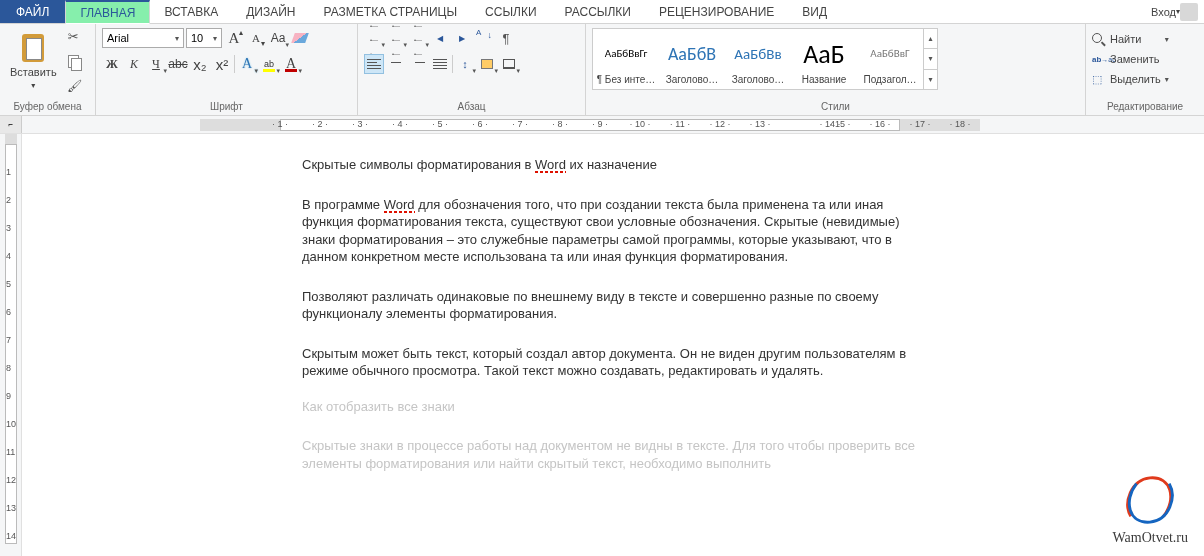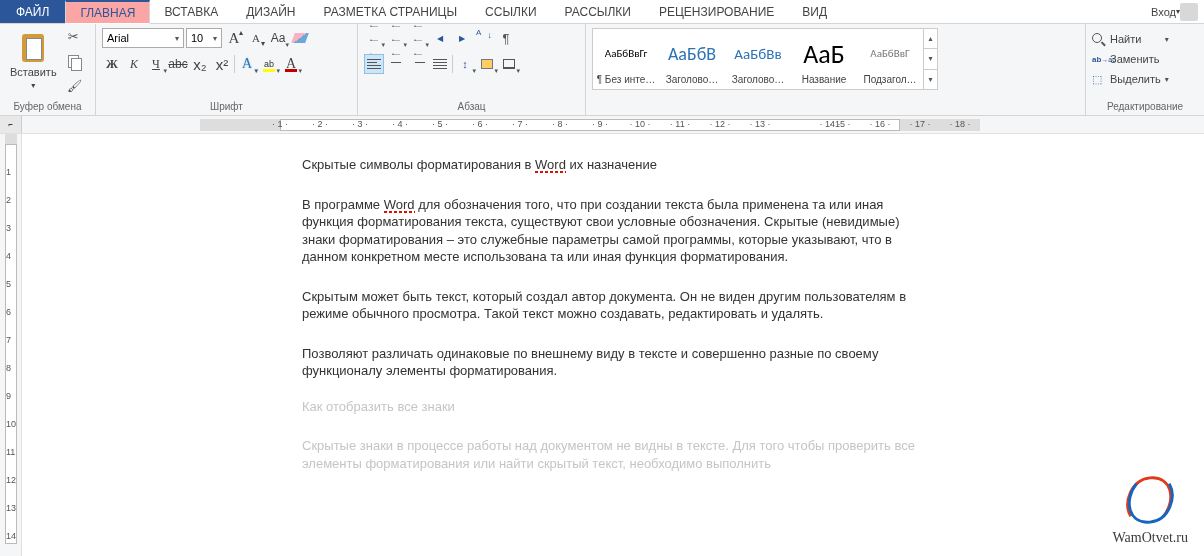--- a/index.html
+++ b/index.html
@@ -2,21 +2,21 @@
 <html><head>
 <meta charset="utf-8">
 <style>
 * { margin: 0; padding: 0; box-sizing: border-box; }
 body { font-family: "Segoe UI", Tahoma, sans-serif; font-size: 11px; background: #fff; width: 1204px; height: 556px; overflow: hidden; position: relative; }
 
 
 .tabs { height: 24px; background: #fff; border-bottom: 1px solid #d4d4d4; display: flex; align-items: stretch; }
 .tab-file { background: #2b579a; color: #fff; padding: 0 16px; display: flex; align-items: center; font-size: 12px; text-transform: uppercase; }
 .tab { padding: 0 14px; display: flex; align-items: center; font-size: 12px; color: #444; cursor: pointer; text-transform: uppercase; }
-.tab.active { border: 1px solid #d4d4d4; border-bottom: 1px solid #fff; border-top: 2px solid #2b579a; color: #2b579a; margin-bottom: -1px; background: #fca5a5; }
+.tab.active { border: 1px solid #d4d4d4; border-bottom: 1px solid #fff; border-top: 2px solid #2b579a; color: #2b579a; margin-bottom: -1px; background: #86efac; }
 .tabs-spacer { flex: 1; }
 .login { display: flex; align-items: center; color: #444; padding-right: 6px; }
 .avatar { width: 18px; height: 18px; background: #d8d8d8; border-radius: 2px; }
 
 
 .ribbon { height: 92px; background: #f5f6f7; border-bottom: 1px solid #d4d4d4; display: flex; }
 .group { border-right: 1px solid #d4d4d4; display: flex; flex-direction: column; padding: 4px 6px 0; }
 .group-body { flex: 1; display: flex; align-items: flex-start; gap: 4px; }
 .group-label { font-size: 10px; color: #666; text-align: center; padding: 2px 0 3px; position: relative; }
 
@@ -281,20 +281,21 @@
             <div class="style-preview" style="color:#777">АаБбВвГ</div>
             <div class="style-name">Подзагол…</div>
           </div>
         <div class="gallery-scroll">
           <div>▴</div>
           <div>▾</div>
           <div>▾</div>
         </div>
       </div>
     </div>
+    <div class="group-label">Стили</div>
   </div>
 
   <div class="group" style="width:118px;border-right:none">
     <div class="group-body">
       <div class="small-col" style="gap:2px;padding-top:2px">
         <div class="edit-item">
             <div class="find-icon"></div>
             <span>Найти</span>
             <span class="chev" style="margin-left:auto">▾</span>
           </div>
@@ -355,22 +356,22 @@
       <div class="vtick" style="top: 262px;">9</div>
       <div class="vtick" style="top: 290px;">10</div>
       <div class="vtick" style="top: 318px;">11</div>
       <div class="vtick" style="top: 346px;">12</div>
       <div class="vtick" style="top: 374px;">13</div>
       <div class="vtick" style="top: 402px;">14</div>
     </div>
   <div class="page">
     <p><span>Скрытые символы форматирования в </span><span class="word-red">Word</span><span> их назначение</span></p>
     <p style="margin-top:22px"><span>В программе </span><span class="word-red">Word</span><span> для обозначения того, что при создании текста была применена та или иная функция форматирования текста, существуют свои условные обозначения. Скрытые (невидимые) знаки форматирования – это служебные параметры самой программы, которые указывают, что в данном конкретном месте использована та или иная функция форматирования.</span></p>
+    <p style="margin-top:22px">Позволяют различать одинаковые по внешнему виду в тексте и совершенно разные по своему функционалу элементы форматирования.</p>
     <p style="margin-top:22px">Скрытым может быть текст, который создал автор документа. Он не виден другим пользователям в режиме обычного просмотра. Такой текст можно создавать, редактировать и удалять.</p>
-    <p style="margin-top:22px">Позволяют различать одинаковые по внешнему виду в тексте и совершенно разные по своему функционалу элементы форматирования.</p>
     <p class="faded">Как отобразить все знаки</p>
     <p class="faded" style="margin-top:22px">Скрытые знаки в процессе работы над документом не видны в тексте. Для того чтобы проверить все элементы форматирования или найти скрытый текст, необходимо выполнить</p>
   </div>
 </div>
 
 <div class="watermark">
   <svg class="wm-swirl" viewBox="0 0 60 54">
     <path d="M10 44 C 2 30, 10 6, 30 4 C 52 2, 58 26, 44 44" fill="none" stroke="#e03a1c" stroke-width="3"></path>
     <path d="M50 10 C 58 24, 50 48, 30 50 C 8 52, 2 28, 16 10" fill="none" stroke="#1565c0" stroke-width="3"></path>
   </svg>

